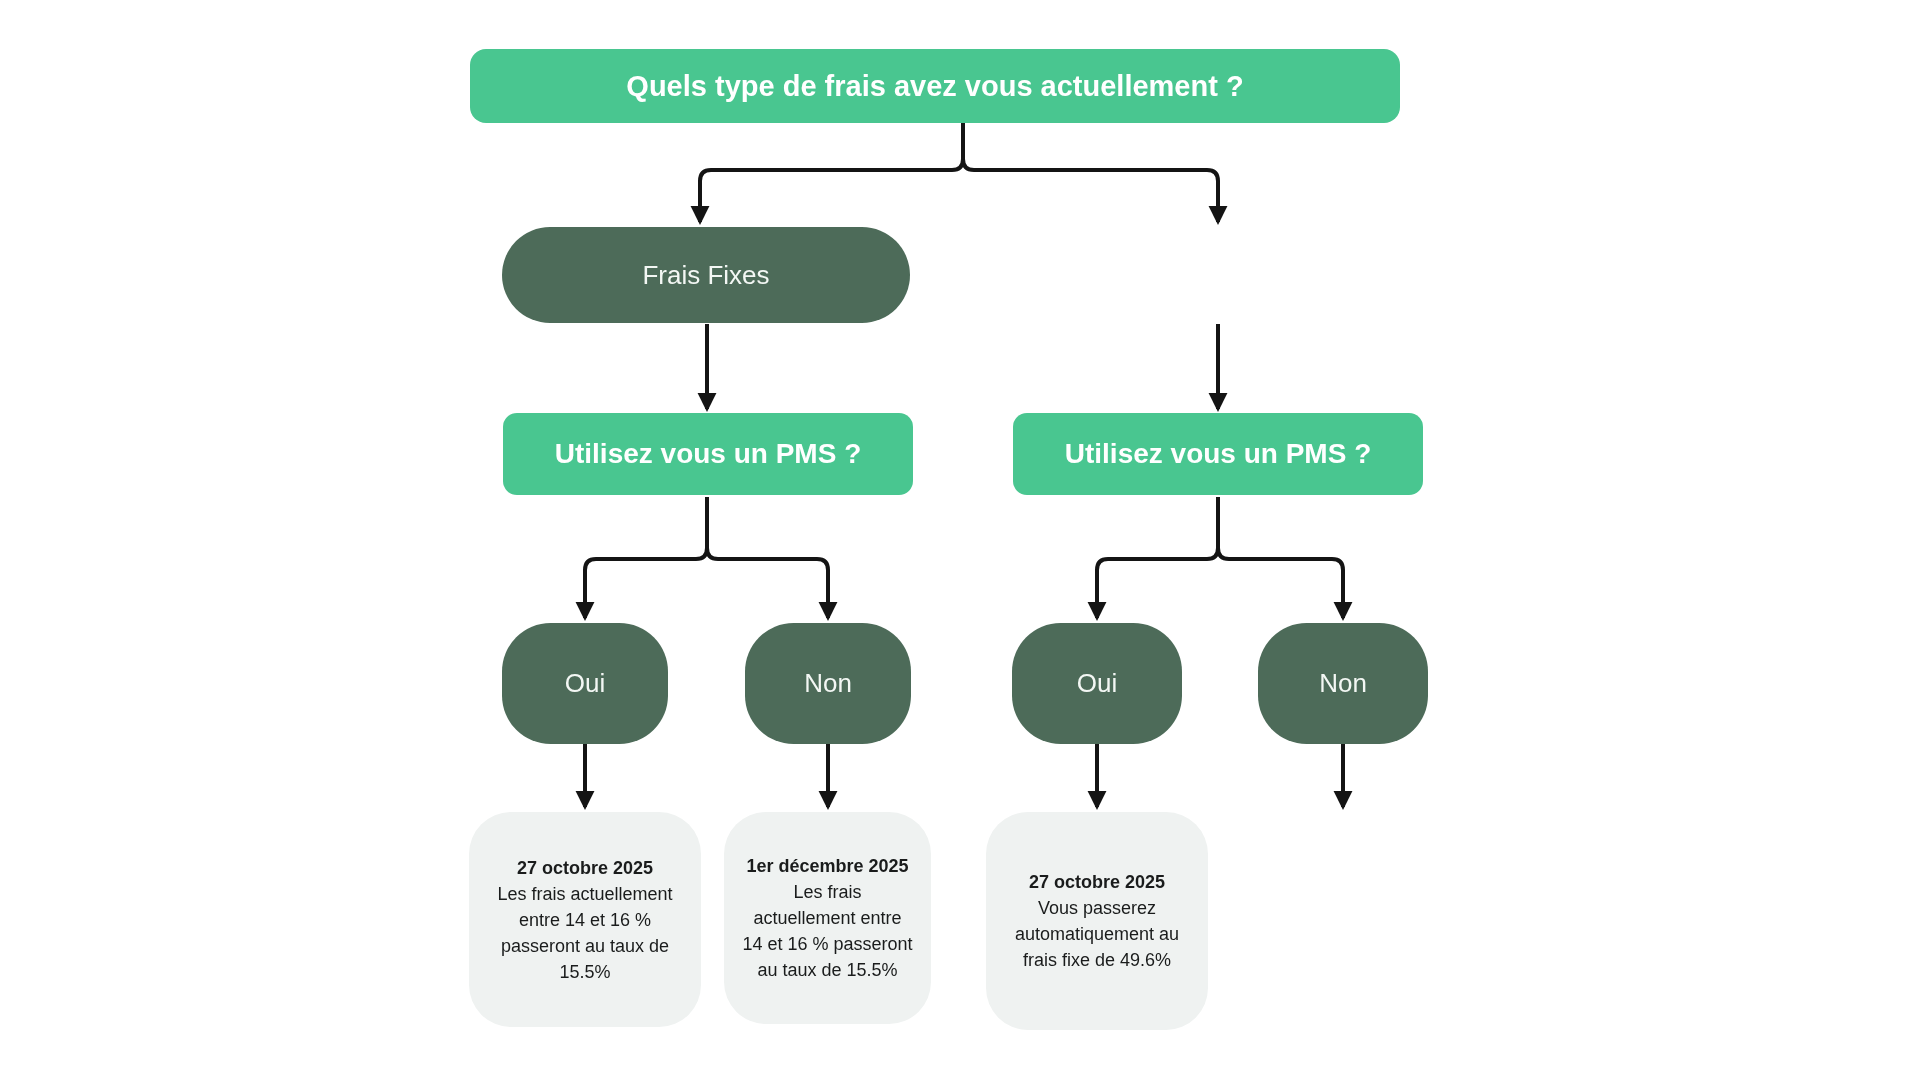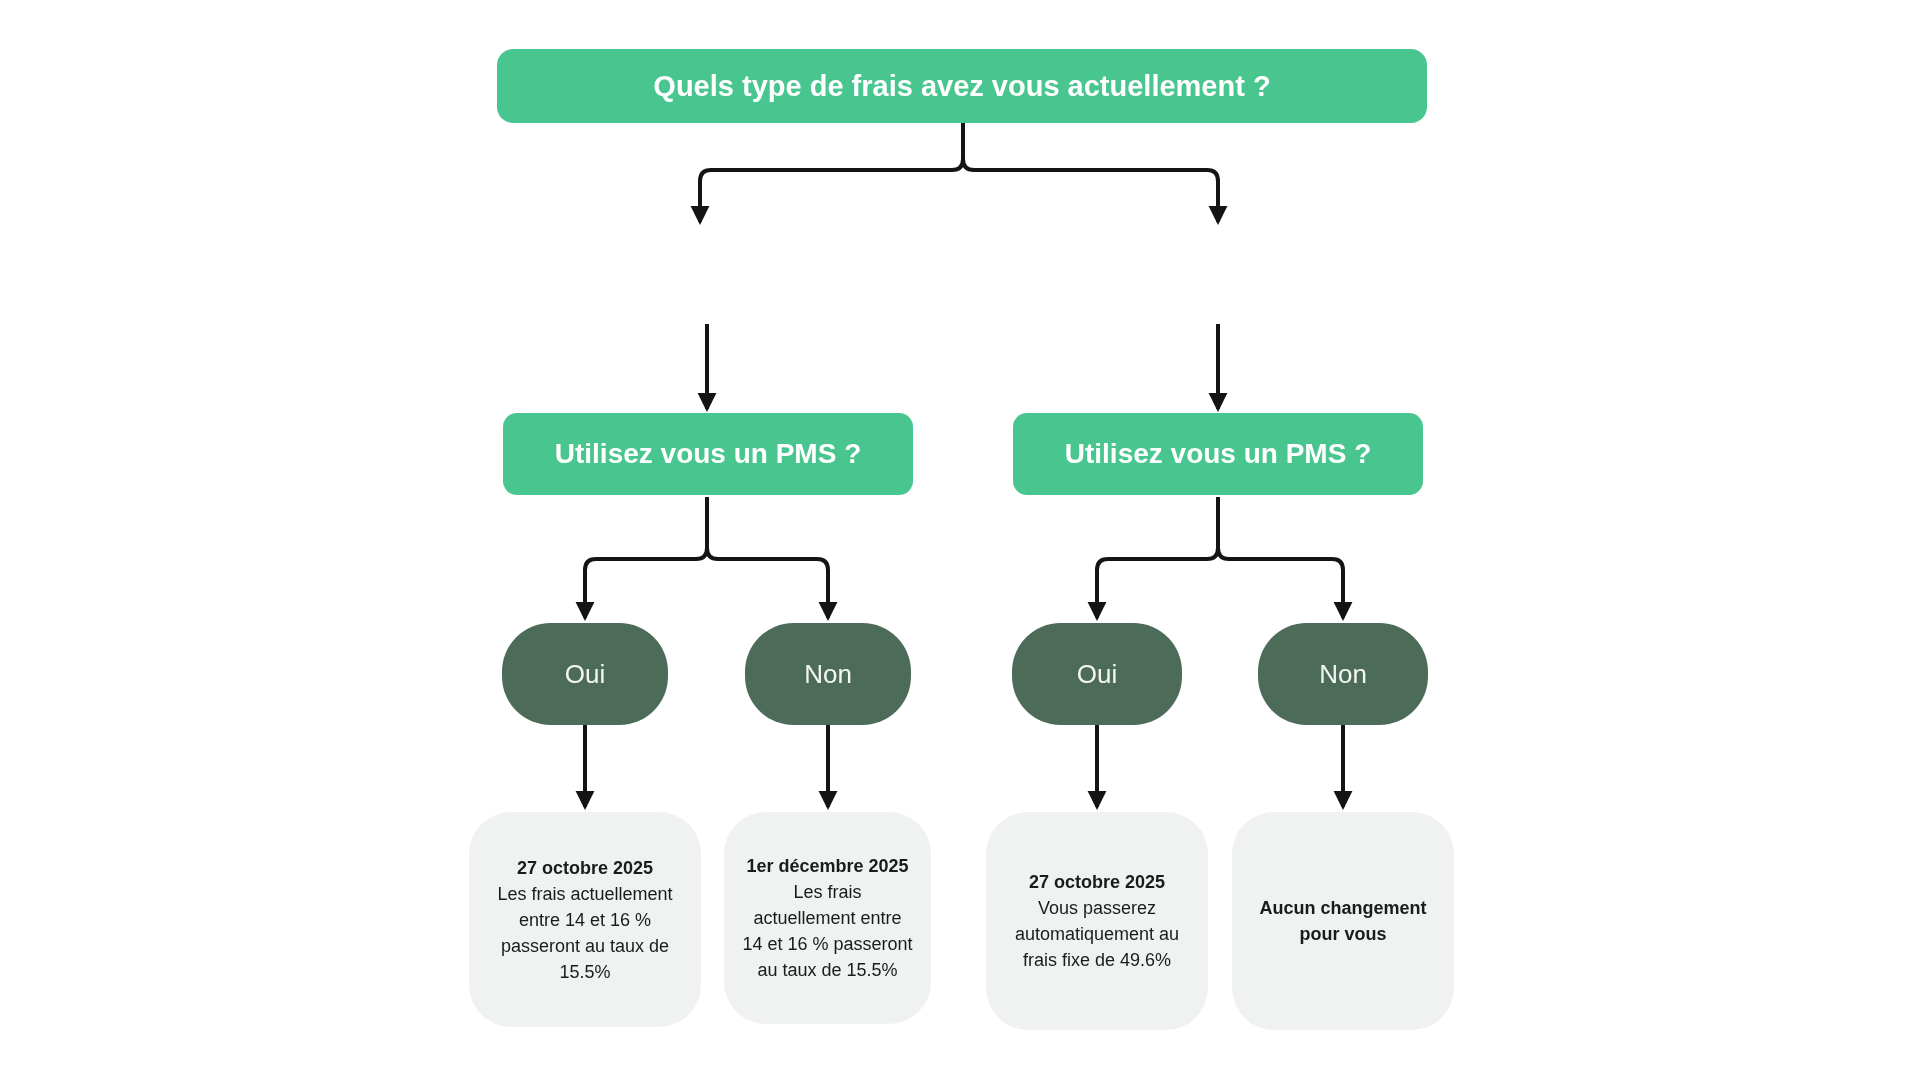--- a/index.html
+++ b/index.html
@@ -30,26 +30,26 @@
   .green{background:var(--accent);color:var(--text_on_green);font-weight:700;}
   .darkpill{background:var(--dark);color:#f3f7f4;font-weight:400;}
   .result{
     background:var(--result_bg);color:var(--text_dark);
     border-radius:42px;flex-direction:column;
     padding:14px 17px;font-size:18px;line-height:26px;
   }
   .res-title{font-weight:700;}
   .res-detail{font-weight:400;}
 
-  .root-q{left:497px;top:49px;width:930px;height:74px;border-radius:16px;font-size:29px;align-items:center;}
+  .root-q{left:470px;top:49px;width:930px;height:74px;border-radius:16px;font-size:29px;align-items:center;}
   .branch-left{left:502px;top:227px;width:408px;height:96px;border-radius:48px;font-size:26px;}
   .branch-right{left:1013px;top:227px;width:410px;height:96px;border-radius:48px;font-size:26px;}
   .pms-left{left:503px;top:413px;width:410px;height:82px;border-radius:14px;font-size:28px;}
   .pms-right{left:1013px;top:413px;width:410px;height:82px;border-radius:14px;font-size:28px;}
-  .opt{height:102px;top:623px;border-radius:48.5px;font-size:26px;}
+  .opt{height:121px;top:623px;border-radius:48.5px;font-size:26px;}
   .opt-oui-left{left:502px;width:166px;}
   .opt-non-left{left:745px;width:166px;}
   .opt-oui-right{left:1012px;width:170px;}
   .opt-non-right{left:1258px;width:170px;}
   .res-1{left:469px;top:812px;width:232px;height:215px;}
   .res-2{left:724px;top:812px;width:207px;height:212px;justify-content:center;}
   .res-3{left:986px;top:812px;width:222px;height:218px;}
   .res-4{left:1232px;top:812px;width:222px;height:218px;}
 </style>
 </head>
@@ -74,20 +74,23 @@
     <path class="link" d="M 585 721 L 585 807" marker-end="url(#arrow)"></path>
     <path class="link" d="M 828 721 L 828 807" marker-end="url(#arrow)"></path>
     <path class="link" d="M 1097 721 L 1097 807" marker-end="url(#arrow)"></path>
     <path class="link" d="M 1343 721 L 1343 807" marker-end="url(#arrow)"></path>
   </svg>
 
   <div class="node green root-q">
     <span>Quels type de frais avez vous actuellement ?</span>
   </div>
 
+  <div class="node darkpill branch-left">
+    <span>Frais Fixes</span>
+  </div>
 
 
   <div class="node green pms-left">
     <span>Utilisez vous un PMS ?</span>
   </div>
 
   <div class="node green pms-right">
     <span>Utilisez vous un PMS ?</span>
   </div>
 
@@ -115,18 +118,14 @@
   <div class="node result res-2">
     <div class="res-title">1er décembre 2025</div>
     <div class="res-detail">Les frais actuellement entre 14 et 16 % passeront au taux de 15.5%</div>
   </div>
 
   <div class="node result res-3">
     <div class="res-title">27 octobre 2025</div>
     <div class="res-detail">Vous passerez automatiquement au frais fixe de 49.6%</div>
   </div>
 
-  <div class="node result res-4">
-    <div class="res-title">Aucun changement pour vous</div>
-    <div class="res-detail"></div>
-  </div>
 
 </div>
 
 </body></html>

